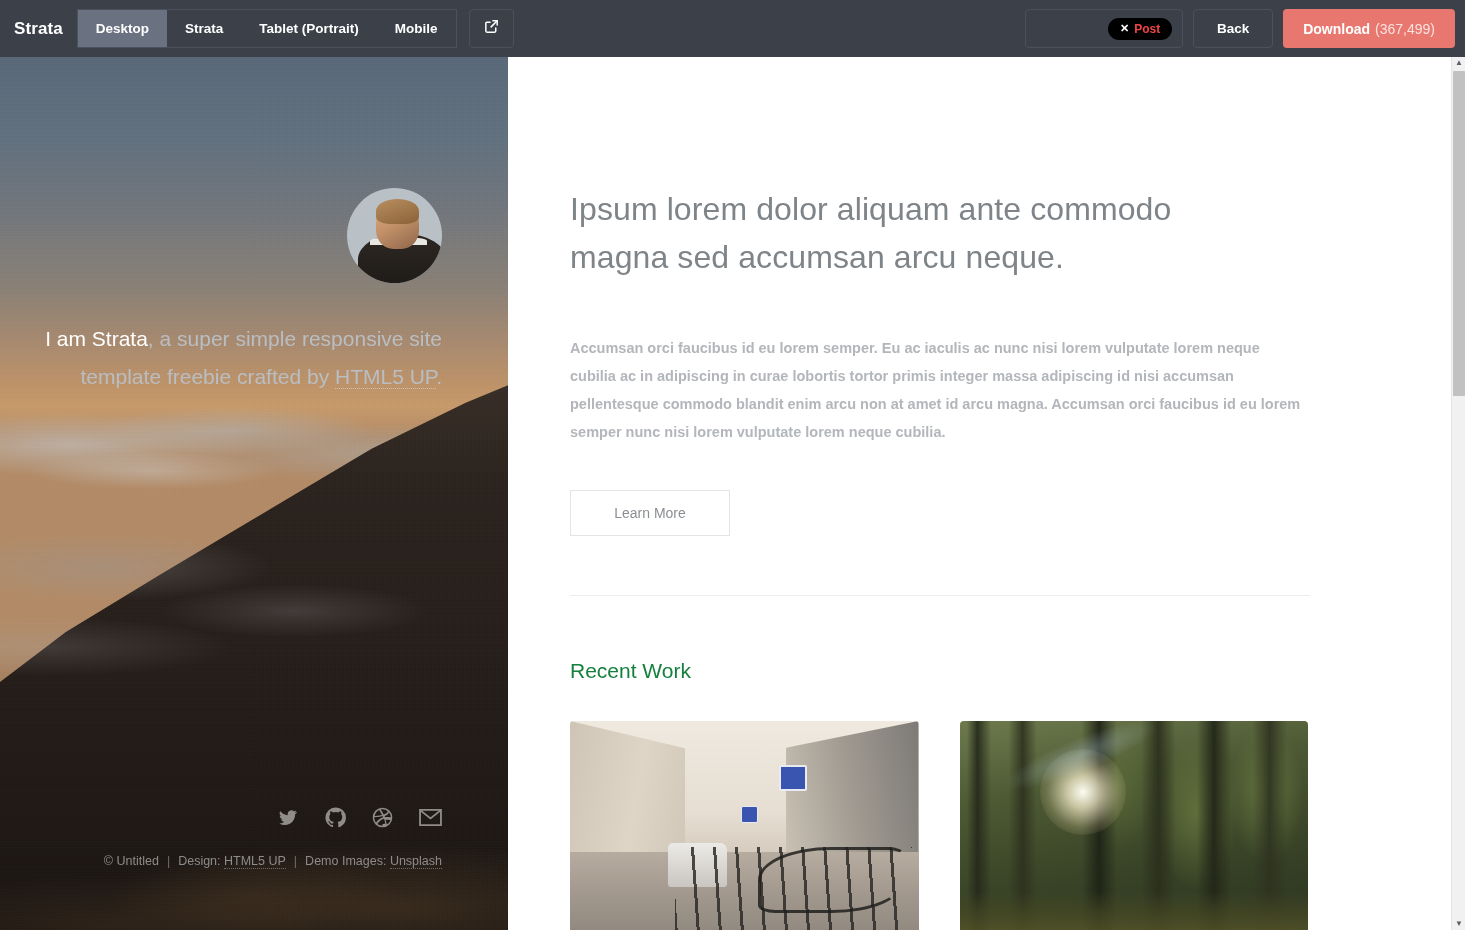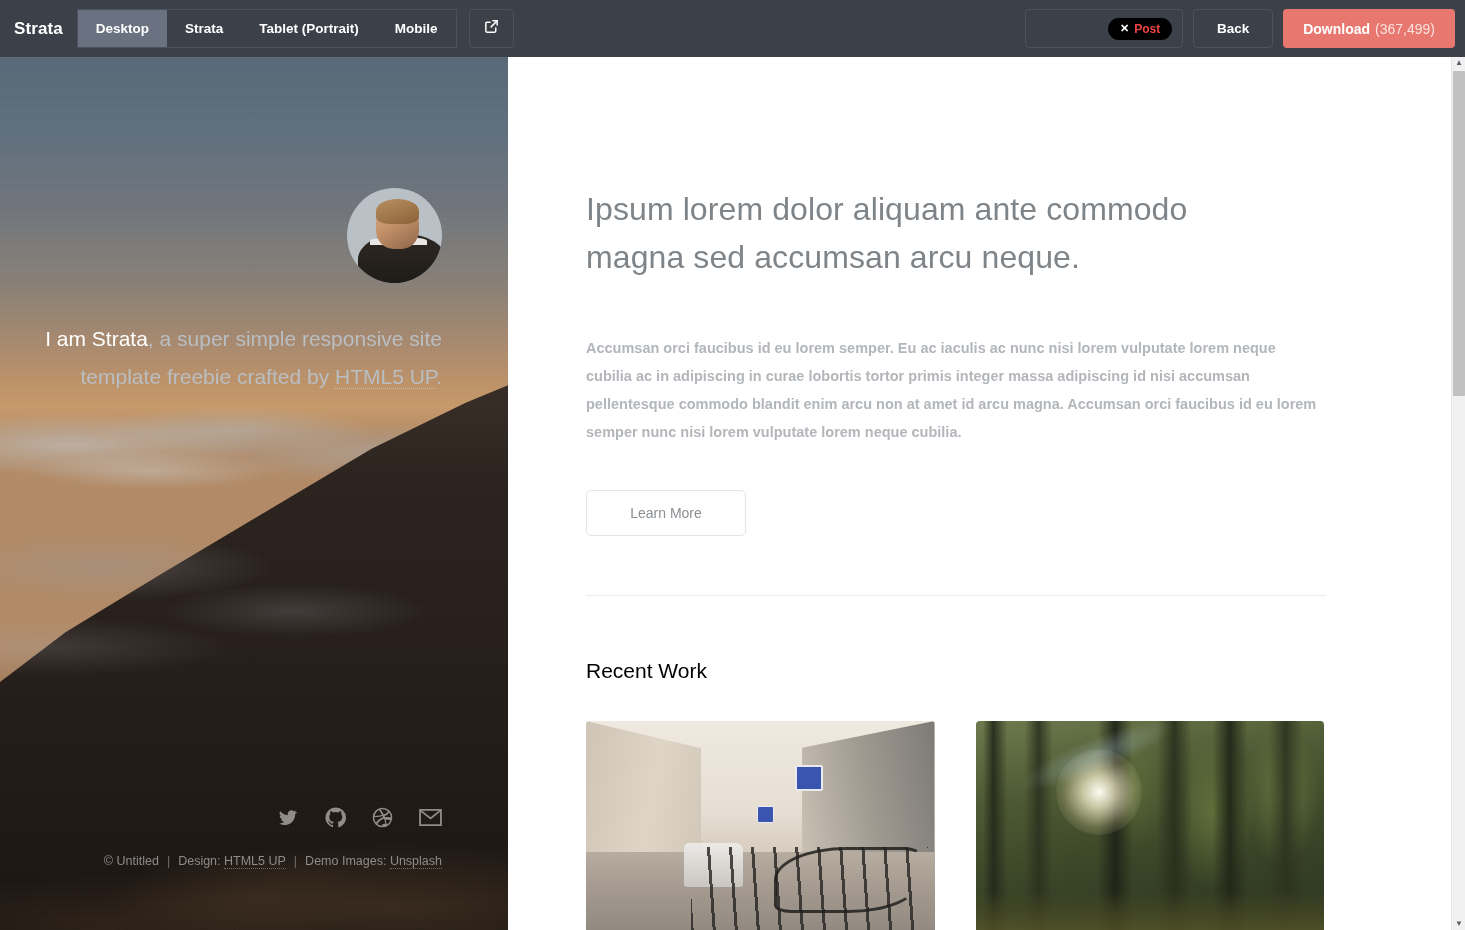--- a/index.html
+++ b/index.html
@@ -328,21 +328,20 @@
   }
 
   
   .main {
     position: absolute;
     top: 0; left: 508px;
     width: 943px;
     height: 873px;
     background: #ffffff;
     overflow: hidden;
-    padding-left: 16px;
   }
   .main-inner {
     padding: 128px 0 0 62px;
     width: 800px;
   }
 
   .headline {
     font-size: 32px;
     line-height: 48px;
     font-weight: 300;
@@ -358,21 +357,21 @@
     color: #b3b6ba;
     font-weight: 700;
     width: 733px;
   }
 
   .learn-btn {
     margin-top: 44px;
     width: 160px;
     height: 46px;
     border: 1px solid #e2e4e6;
-    border-radius: 5px;
+    border-radius: 0;
     background: #ffffff;
     color: #8b8f93;
     font-size: 14px;
     display: flex;
     align-items: center;
     justify-content: center;
     cursor: pointer;
     font-family: "Liberation Sans", sans-serif;
   }
 
@@ -380,21 +379,21 @@
     margin-top: 59px;
     width: 740px;
     height: 1px;
     background: #ededed;
   }
 
   .section-title {
     margin-top: 63px;
     font-size: 21px;
     font-weight: 400;
-    color: #000000;
+    color: #15803d;
   }
 
   .thumbs {
     margin-top: 38px;
     display: flex;
     gap: 41px;
   }
   .thumb {
     width: 349px;
     height: 218px;

